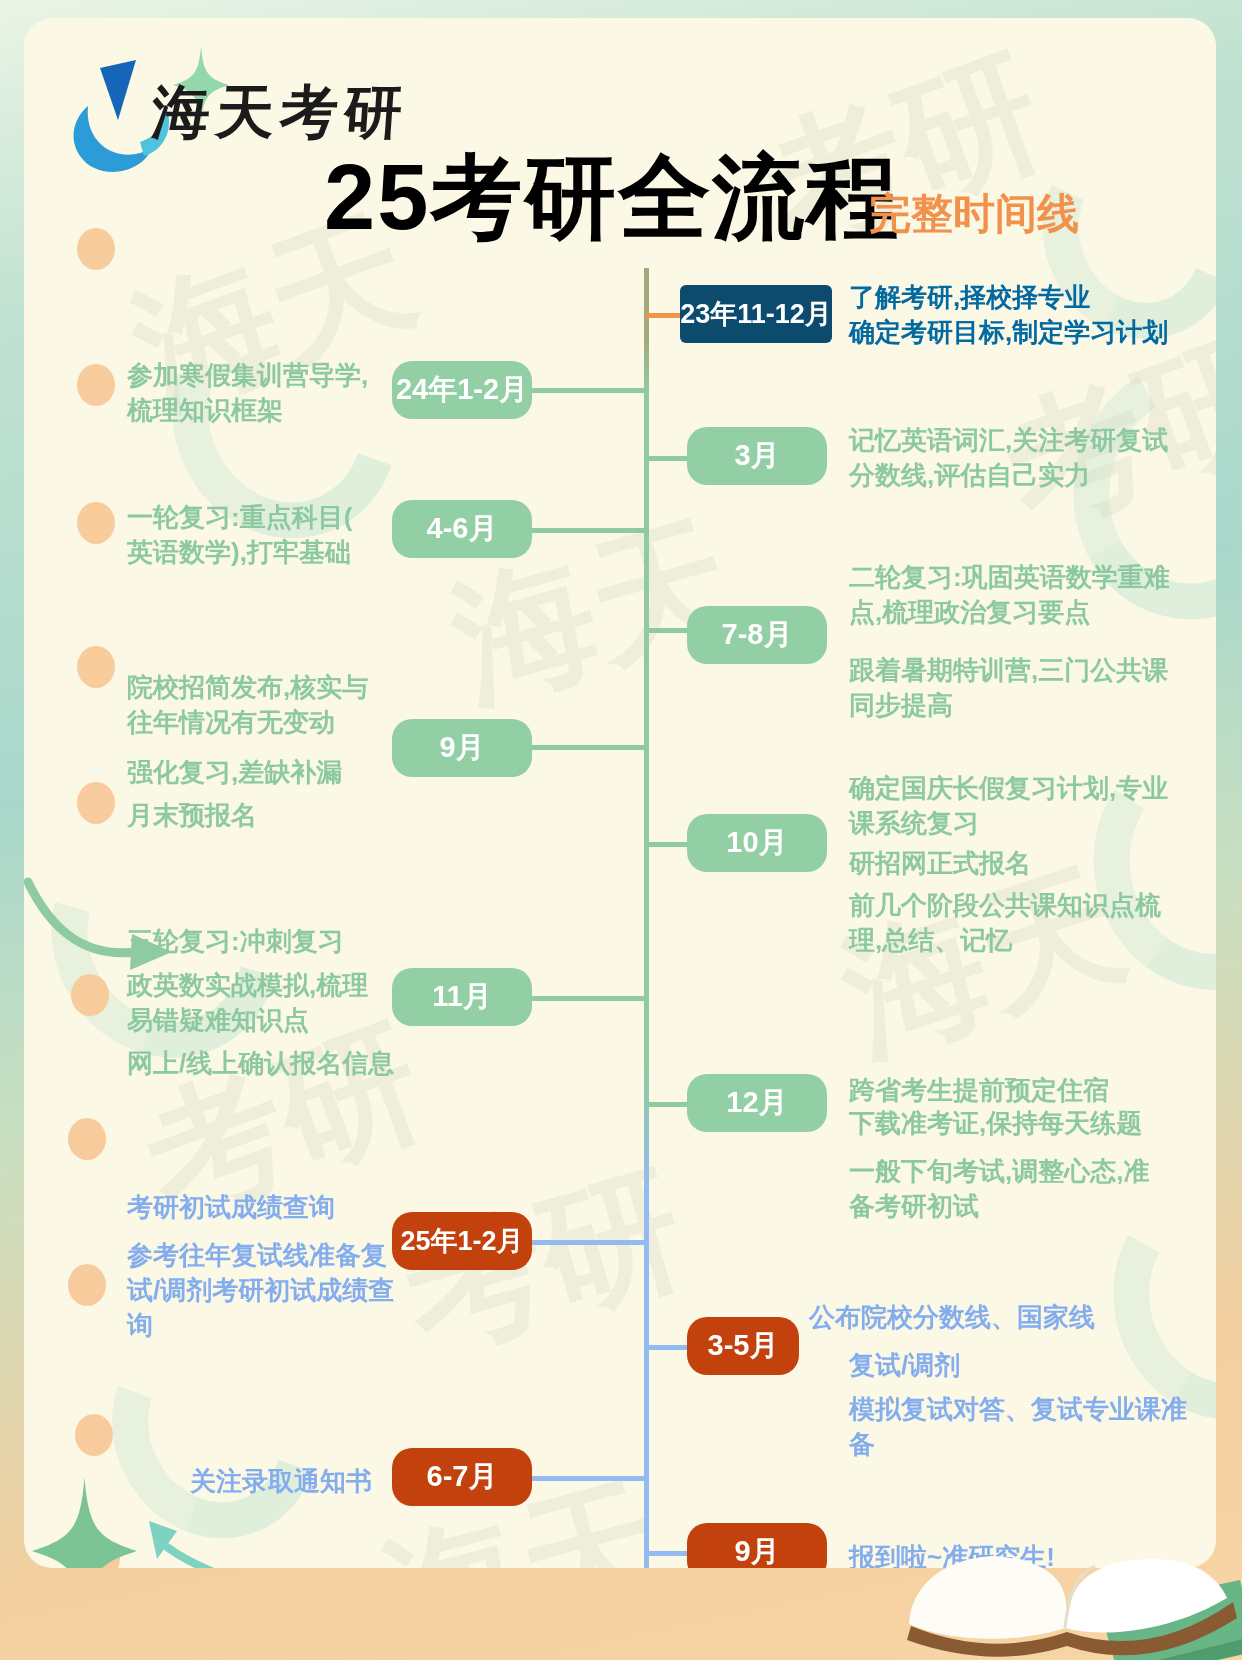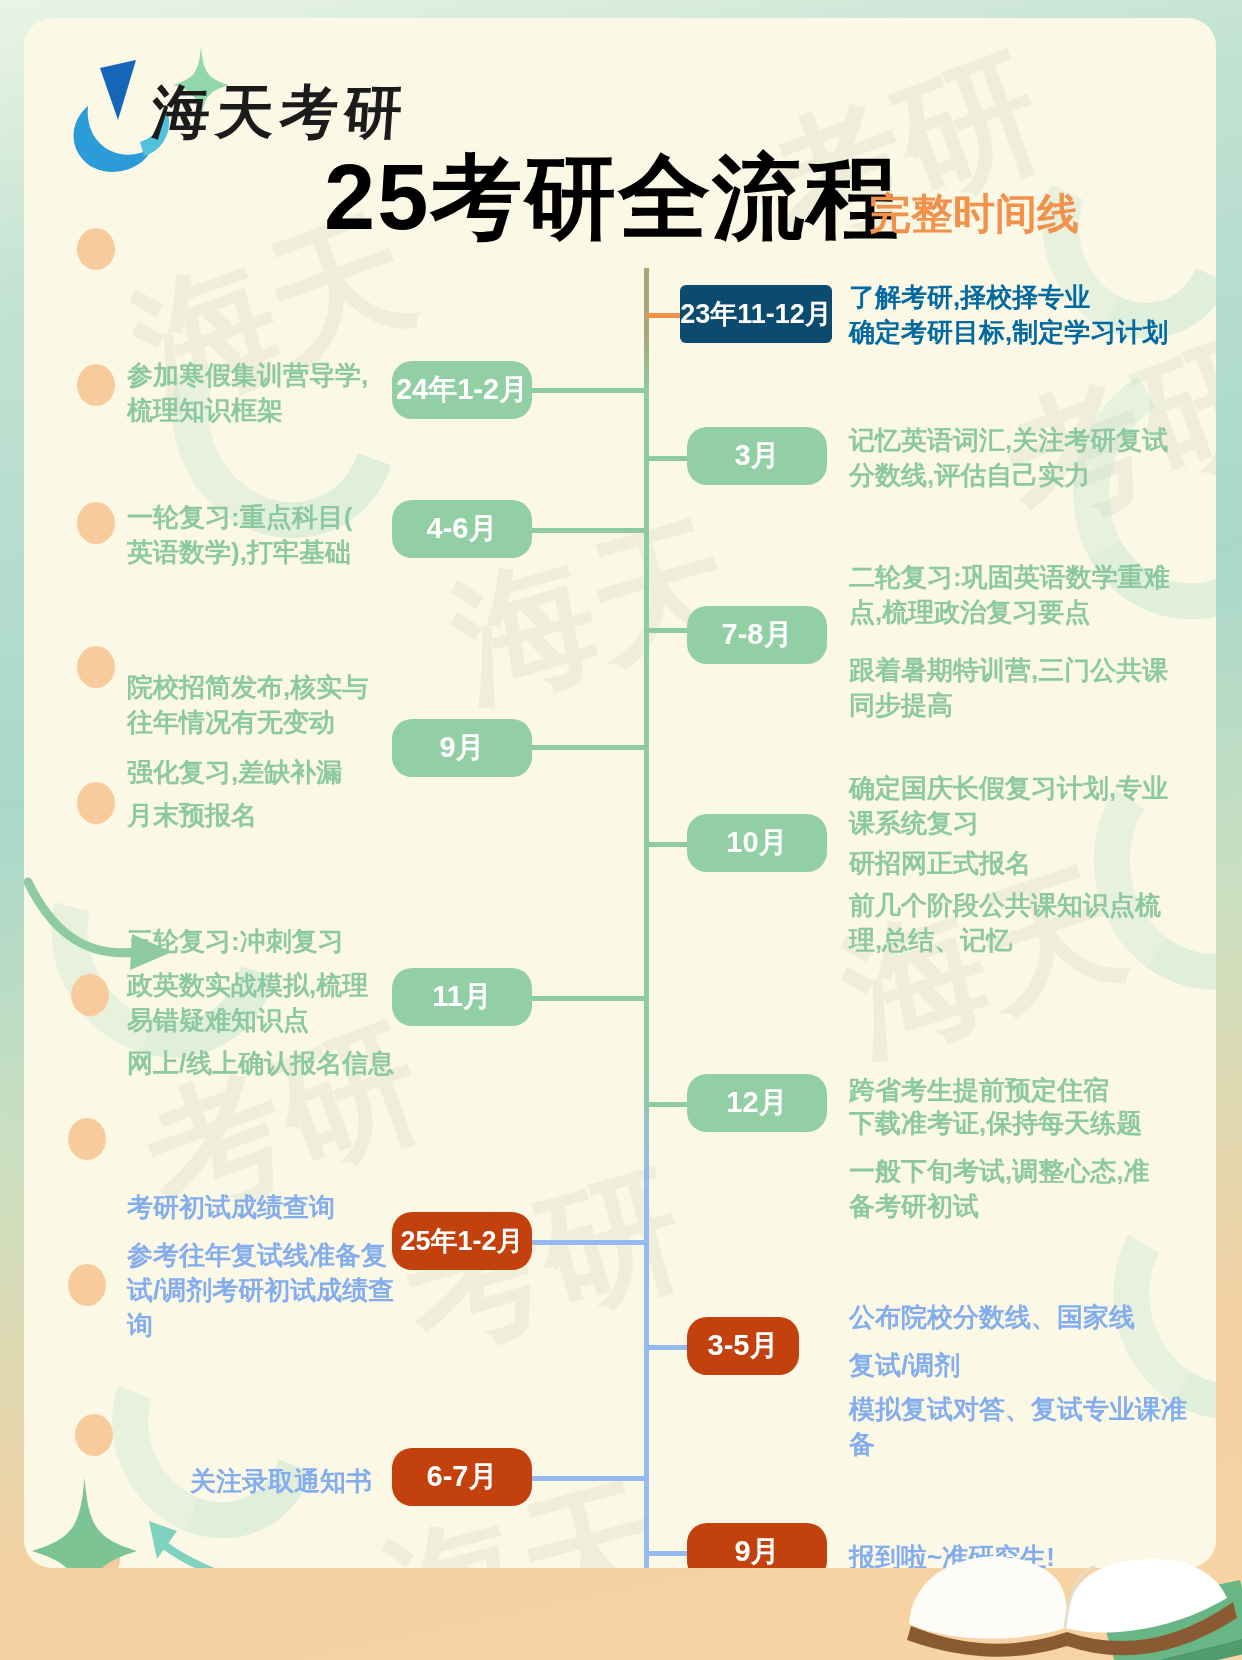--- a/index.html
+++ b/index.html
@@ -146,21 +146,21 @@
 
     <div class="conn conn-b" style="left:508px;top:1222px;width:116px;"></div>
     <div class="badge badge-b" style="left:368px;top:1194px;width:140px;font-size:27px;">25年1-2月</div>
     <div class="note note-b" style="left:103px;top:1172px;">考研初试成绩查询</div>
     <div class="note note-b" style="left:103px;top:1220px;">参考往年复试线准备复
 试/调剂考研初试成绩查
 询</div>
 
     <div class="conn conn-b" style="left:622px;top:1327px;width:43px;"></div>
     <div class="badge badge-b" style="left:663px;top:1299px;width:112px;">3-5月</div>
-    <div class="note note-b" style="left:825px;top:1282px;text-align:right;">公布院校分数线、国家线</div>
+    <div class="note note-b" style="left:785px;top:1282px;text-align:right;">公布院校分数线、国家线</div>
     <div class="note note-b" style="left:825px;top:1330px;">复试/调剂</div>
     <div class="note note-b" style="left:825px;top:1374px;">模拟复试对答、复试专业课准
 备</div>
 
     <div class="conn conn-b" style="left:508px;top:1458px;width:116px;"></div>
     <div class="badge badge-b" style="left:368px;top:1430px;width:140px;">6-7月</div>
     <div class="note note-b" style="left:103px;top:1446px;width:245px;text-align:right;">关注录取通知书</div>
 
     <div class="conn conn-b" style="left:622px;top:1533px;width:43px;"></div>
     <div class="badge badge-b" style="left:663px;top:1505px;width:140px;">9月</div>

